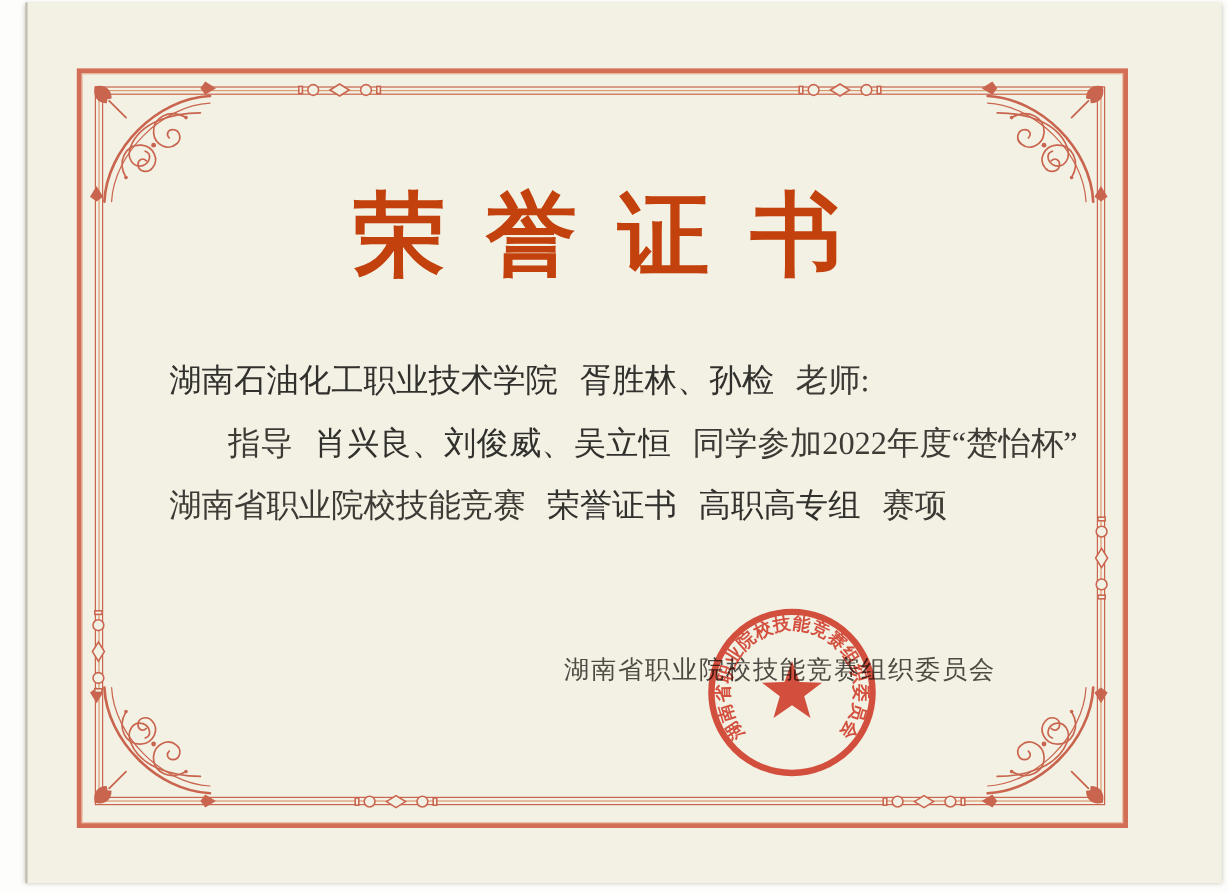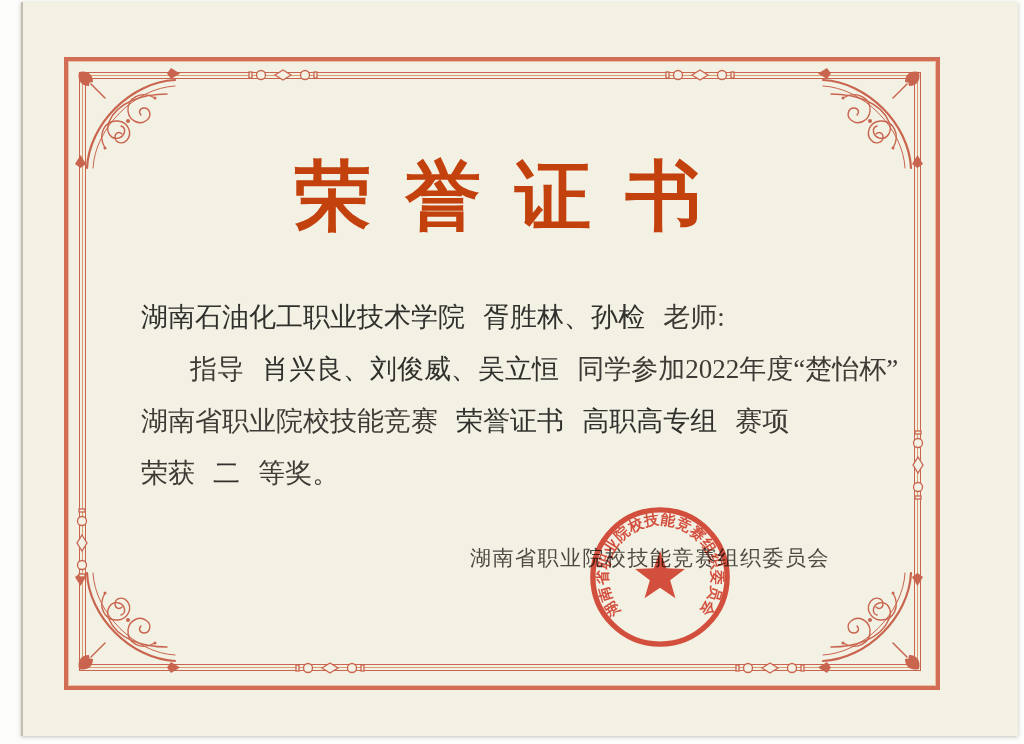--- a/index.html
+++ b/index.html
@@ -192,25 +192,20 @@
       <span class="seg">指导</span>
       <span class="seg hb">肖兴良、刘俊威、吴立恒</span>
       <span class="seg">同学参加2022年度“楚怡杯”</span>
     </p>
     <p>
       <span class="seg">湖南省职业院校技能竞赛</span>
       <span class="seg hb">荣誉证书</span>
       <span class="seg hb">高职高专组</span>
       <span class="seg">赛项</span>
     </p>
-    <p>
-      <span class="seg">荣获</span>
-      <span class="seg hb">二</span>
-      <span class="seg">等奖。</span>
-    </p>
   </div>
 
   <div class="sign">
     <div class="org">湖南省职业院校技能竞赛组织委员会</div>
   </div>
 
   <svg class="seal" viewBox="0 0 148 148">
     <circle cx="74" cy="74" r="69" fill="none" stroke="#dc4534" stroke-width="5.5"></circle>
     <path d="M74,47 L80.47,65.1 L99.68,65.66 L84.46,77.4 L89.87,95.84 L74,85 L58.13,95.84 L63.54,77.4 L48.32,65.66 L67.53,65.1 Z" fill="#dc4534"></path>
     <defs>

